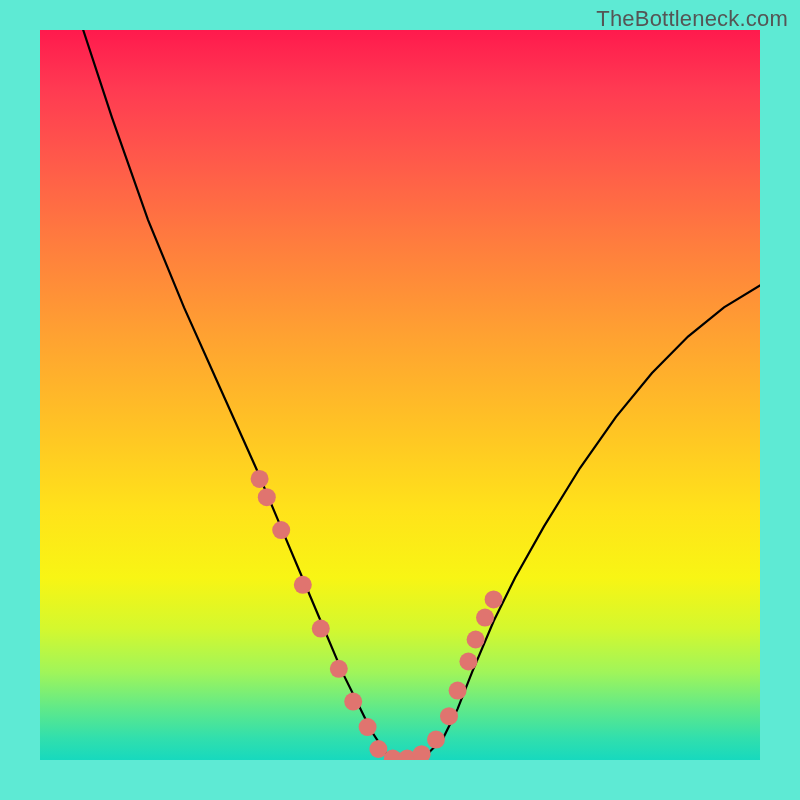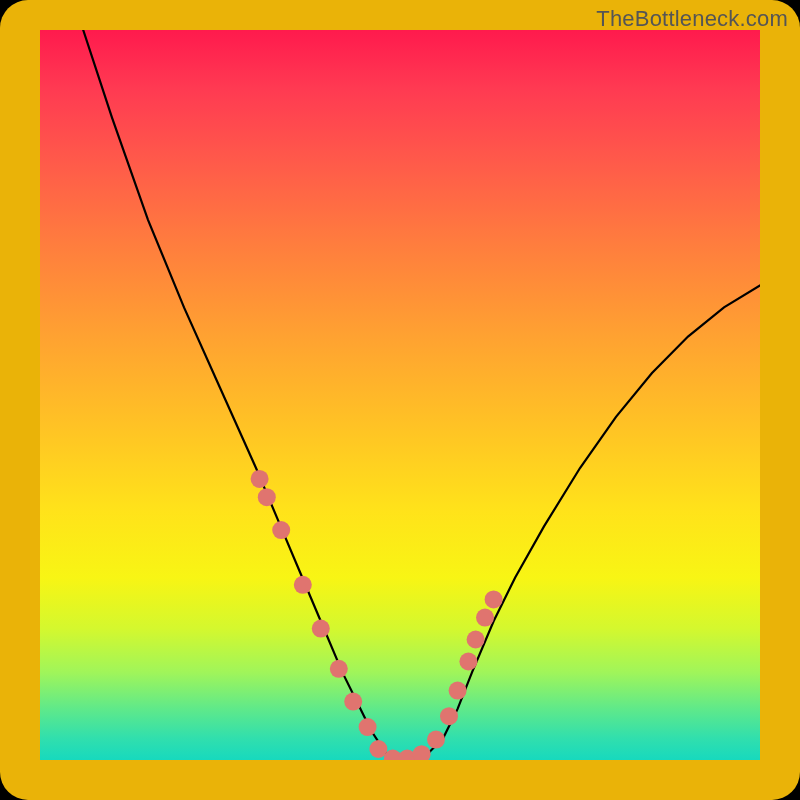--- a/index.html
+++ b/index.html
@@ -10,22 +10,21 @@
     background: #000;
     font-family: Arial, Helvetica, sans-serif;
     overflow: hidden;
   }
   .frame {
     position: absolute;
     left: 0;
     top: 0;
     width: 800px;
     height: 800px;
-    background: #eab308;
-    border-radius: 28px;
+    background: #5eead4;
   }
   .plot {
     position: absolute;
     left: 40px;
     top: 30px;
     width: 720px;
     height: 730px;
     background: linear-gradient(to bottom,
       #ff1a4d 0%,
       #ff3a52 8%,

